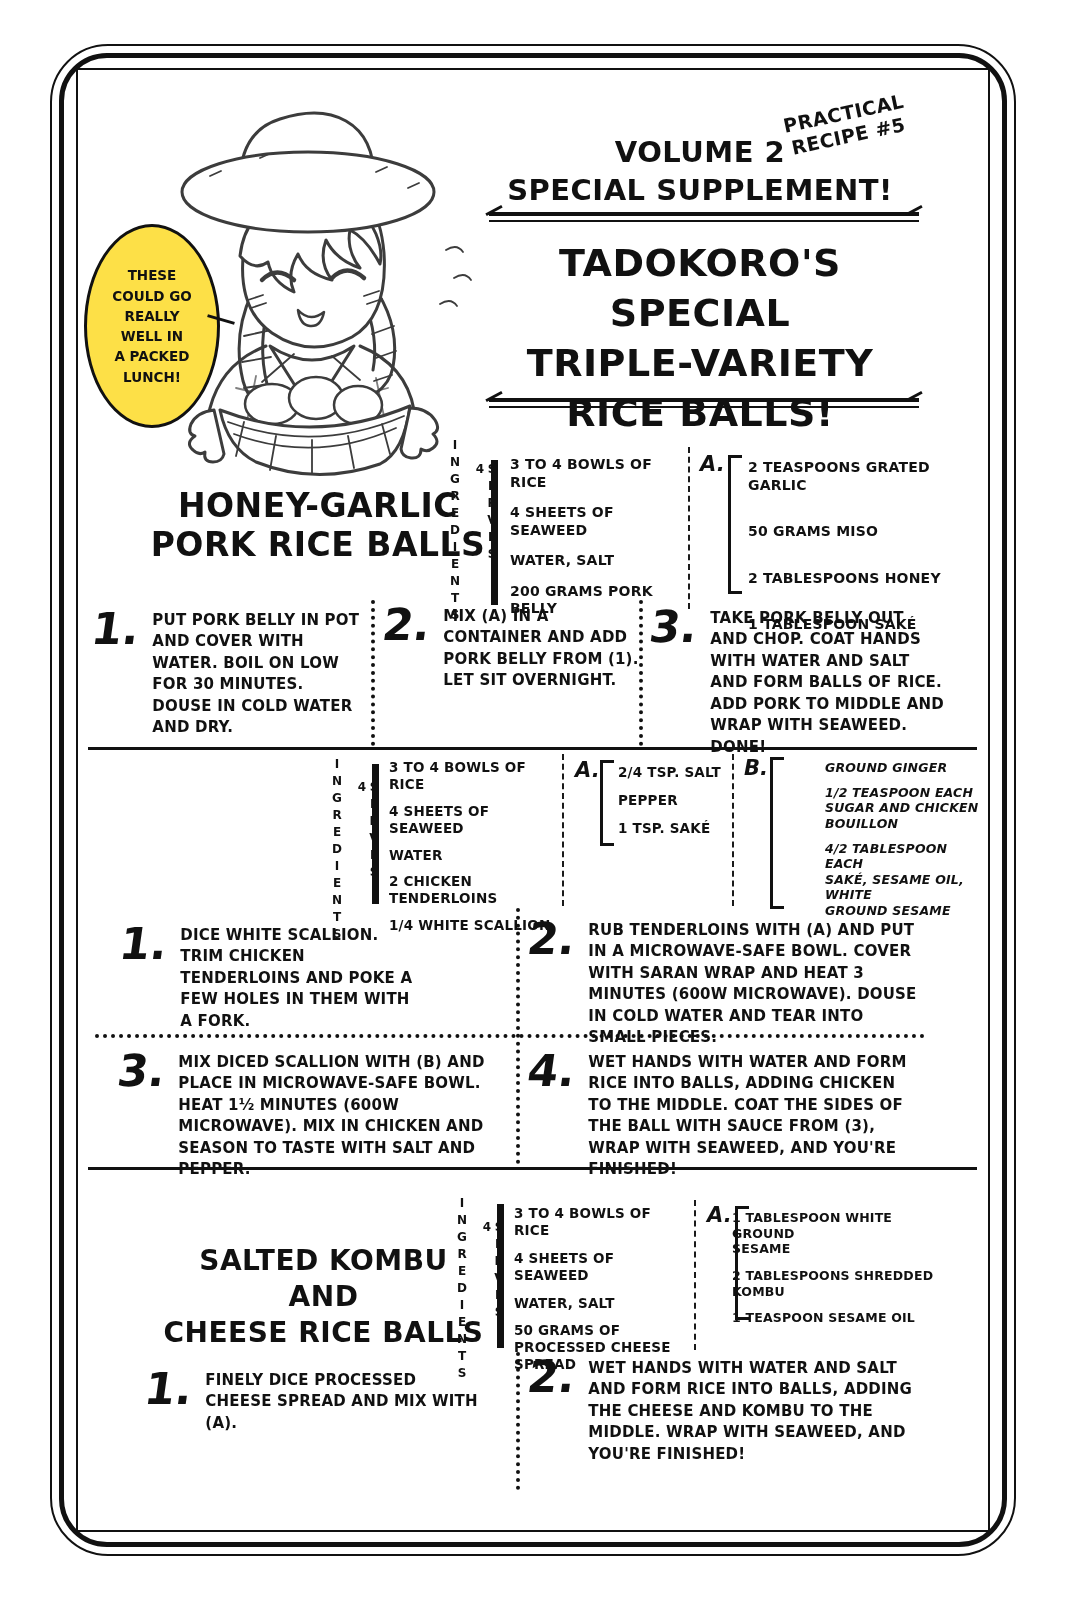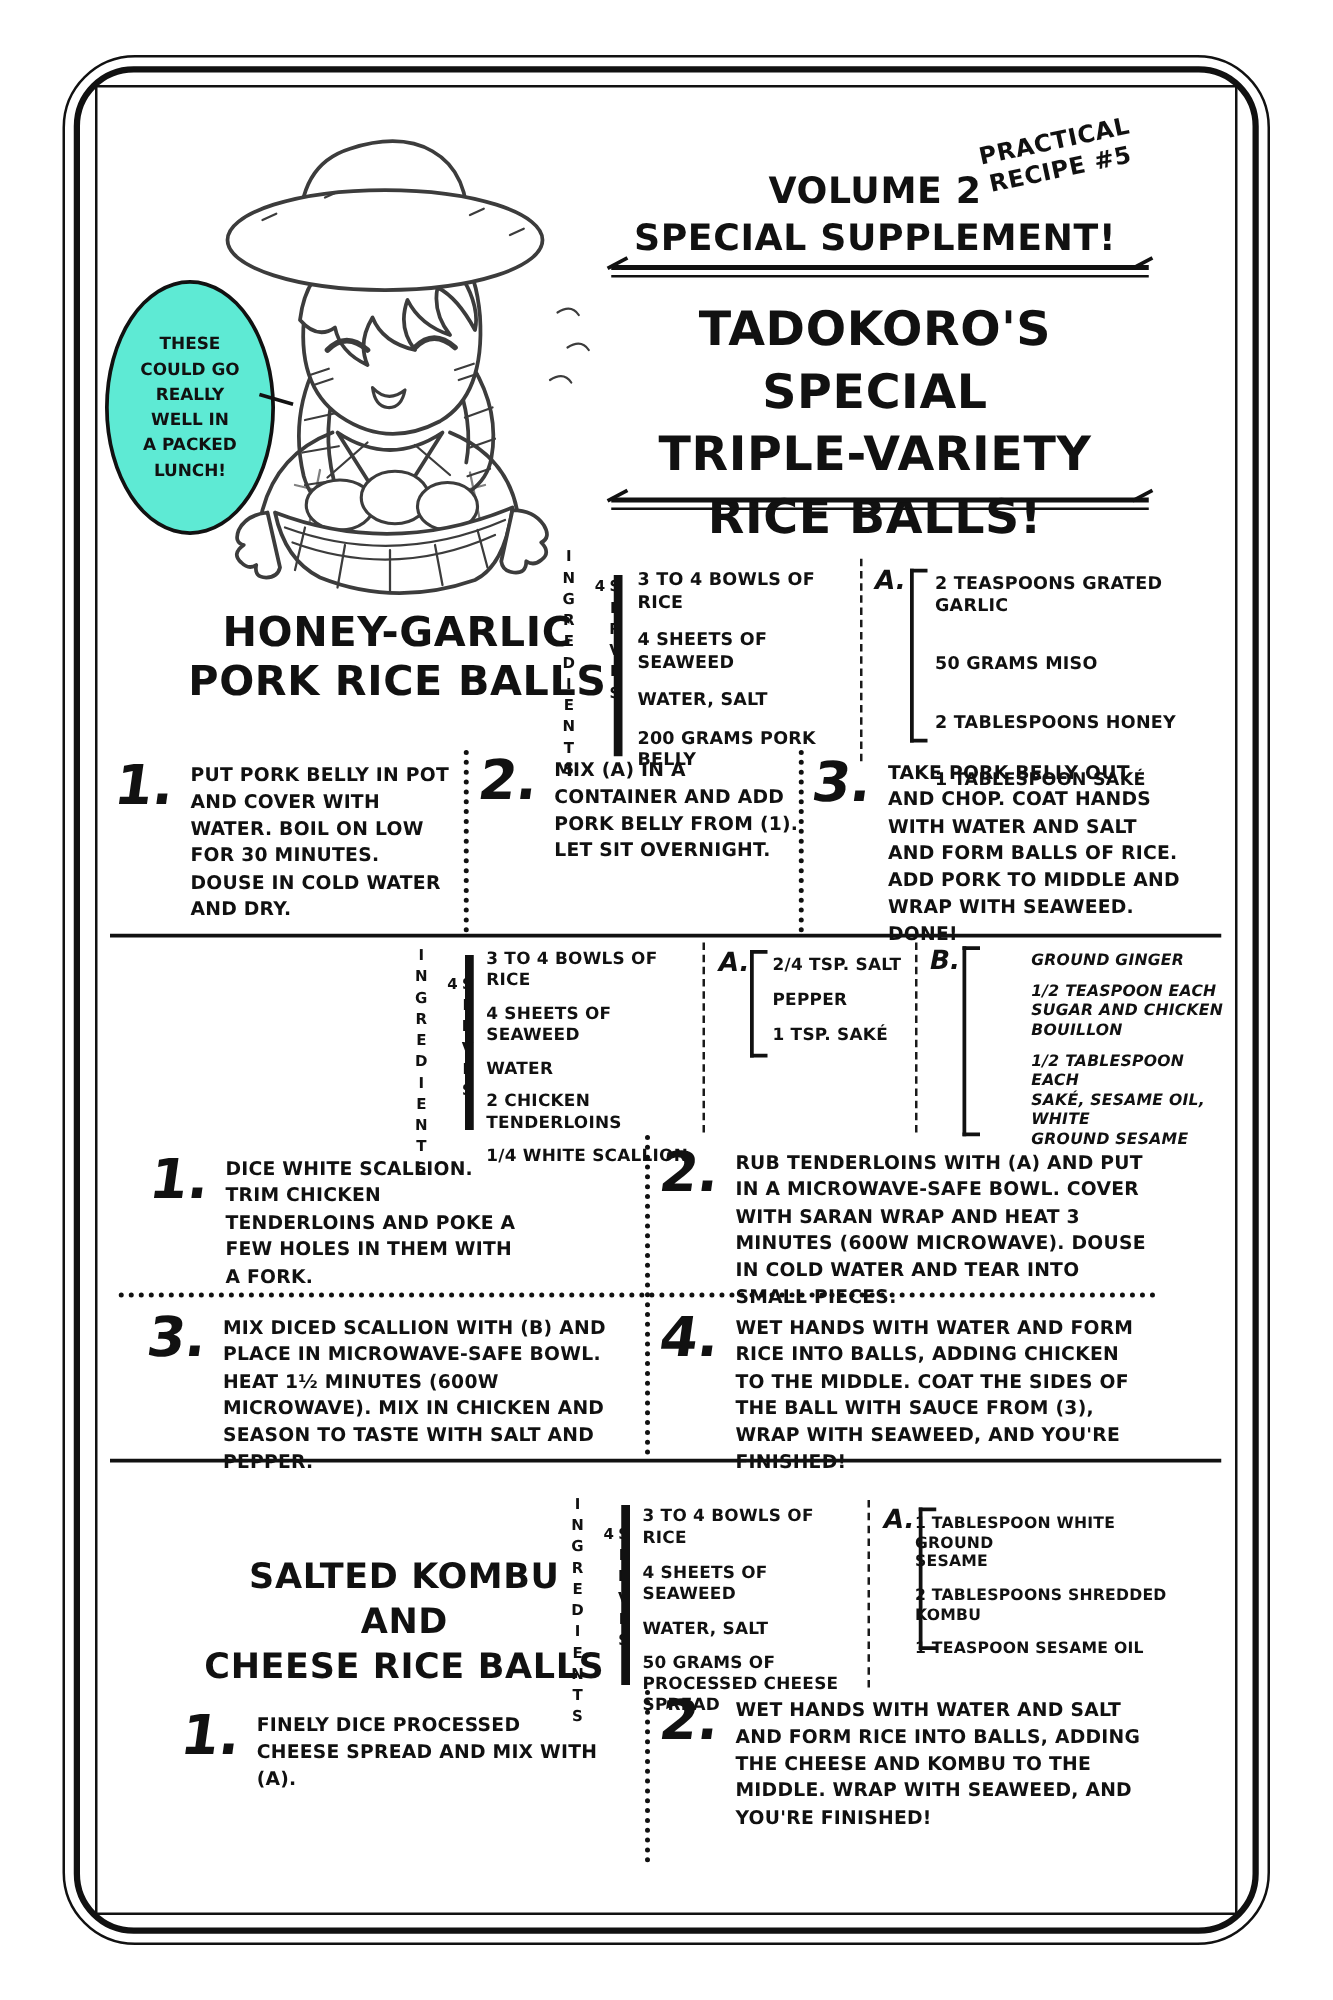--- a/index.html
+++ b/index.html
@@ -18,21 +18,21 @@
   .corner-tag { font-size:19px; font-weight:800; line-height:1.2; transform:rotate(-12deg); text-align:center; letter-spacing:0.5px; }
   .supp-title { font-size:29px; font-weight:800; text-align:center; line-height:1.3; letter-spacing:0.5px; }
   .main-title { font-size:38px; font-weight:800; text-align:center; line-height:1.32; letter-spacing:0.5px; }
 
   .dbl { height:4px; border-top:4px solid #111; border-bottom:2px solid #111; }
   .dbl::before, .dbl::after { content:""; position:absolute; top:-7px; width:18px; height:3px; background:#111; }
   .dbl::before { left:-4px;  transform:rotate(-28deg); }
   .dbl::after  { right:-4px; transform:rotate(-28deg); }
 
   .bubble { border:3.5px solid #111; border-radius:50%; display:flex; align-items:center; justify-content:center;
-            text-align:center; font-size:13.5px; font-weight:800; line-height:1.5; background:#5eead4; z-index:3; }
+            text-align:center; font-size:13.5px; font-weight:800; line-height:1.5; background:#fde047; z-index:3; }
   .bubble-tail { width:28px; height:3px; background:#111; transform:rotate(16deg); z-index:3; }
 
   .recipe-title { font-weight:800; text-align:center; letter-spacing:0.5px;margin-left:48px; }
 
   .vlabel { writing-mode:vertical-rl; text-orientation:upright; font-weight:700; font-size:12px; letter-spacing:3px; line-height:1; }
   .ingbar { width:7px; background:#111; }
   .ing-list { display:flex; flex-direction:column; }
   .ing-item { font-weight:700; line-height:1.25; white-space:pre-line; letter-spacing:0.2px; }
   .vdash { width:0; border-left:2.5px dashed #1a1a1a; }
   .glabel { font-size:21px; font-weight:800; font-style:italic; }
@@ -188,21 +188,21 @@
   </div>
 
   <div class="abs vdash" style="left:732px; top:754px; height:152px;"></div>
   <div class="abs glabel" style="left:744px; top:756px;">B.</div>
   <div class="abs bracket" style="left:770px; top:757px; height:146px;"></div>
   <div class="abs ing-list" style="left:825px; top:760px; width:155px; gap:9px; font-size:12.5px;font-style:italic;">
     <div class="ing-item">GROUND GINGER</div>
     <div class="ing-item">1/2 TEASPOON EACH
 SUGAR AND CHICKEN
 BOUILLON</div>
-    <div class="ing-item">1/2 TABLESPOON EACH
+    <div class="ing-item">4/2 TABLESPOON EACH
 SAKÉ, SESAME OIL, WHITE
 GROUND SESAME</div>
   </div>
 
   <div class="abs step" style="left:120px; top:925px; width:300px;">
     <div class="step-num">1.</div>
     <div class="step-text">DICE WHITE SCALLION. TRIM CHICKEN TENDERLOINS AND POKE A FEW HOLES IN THEM WITH A FORK.</div>
   </div>
   <div class="abs step" style="left:528px; top:920px; width:395px;">
     <div class="step-num">2.</div>

